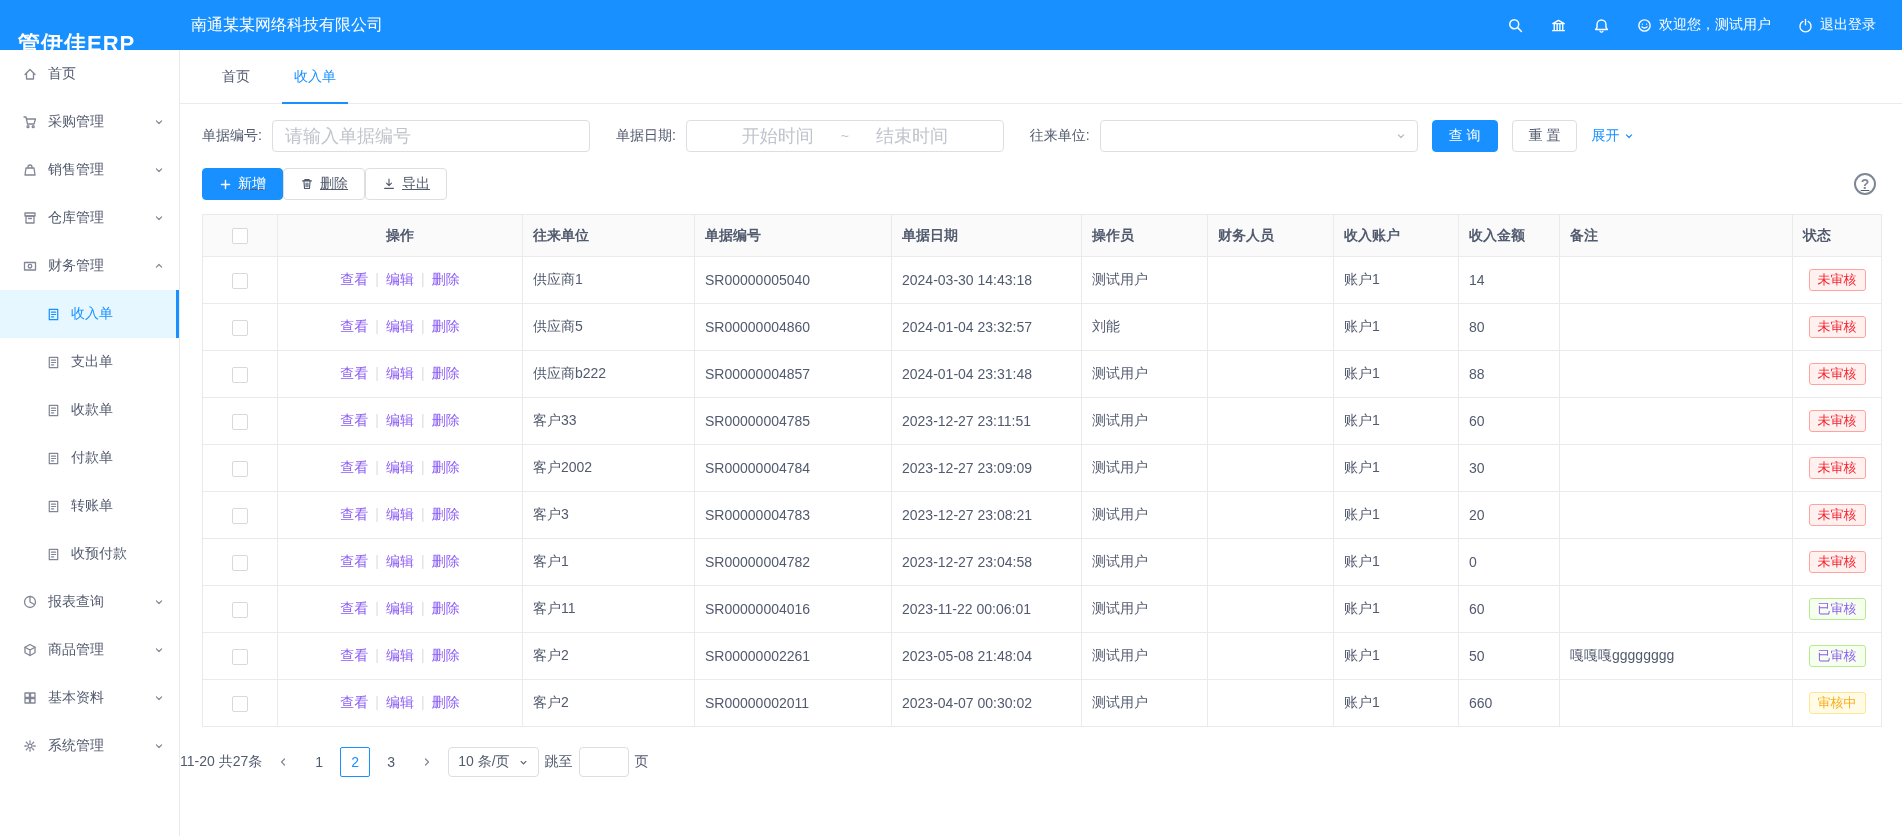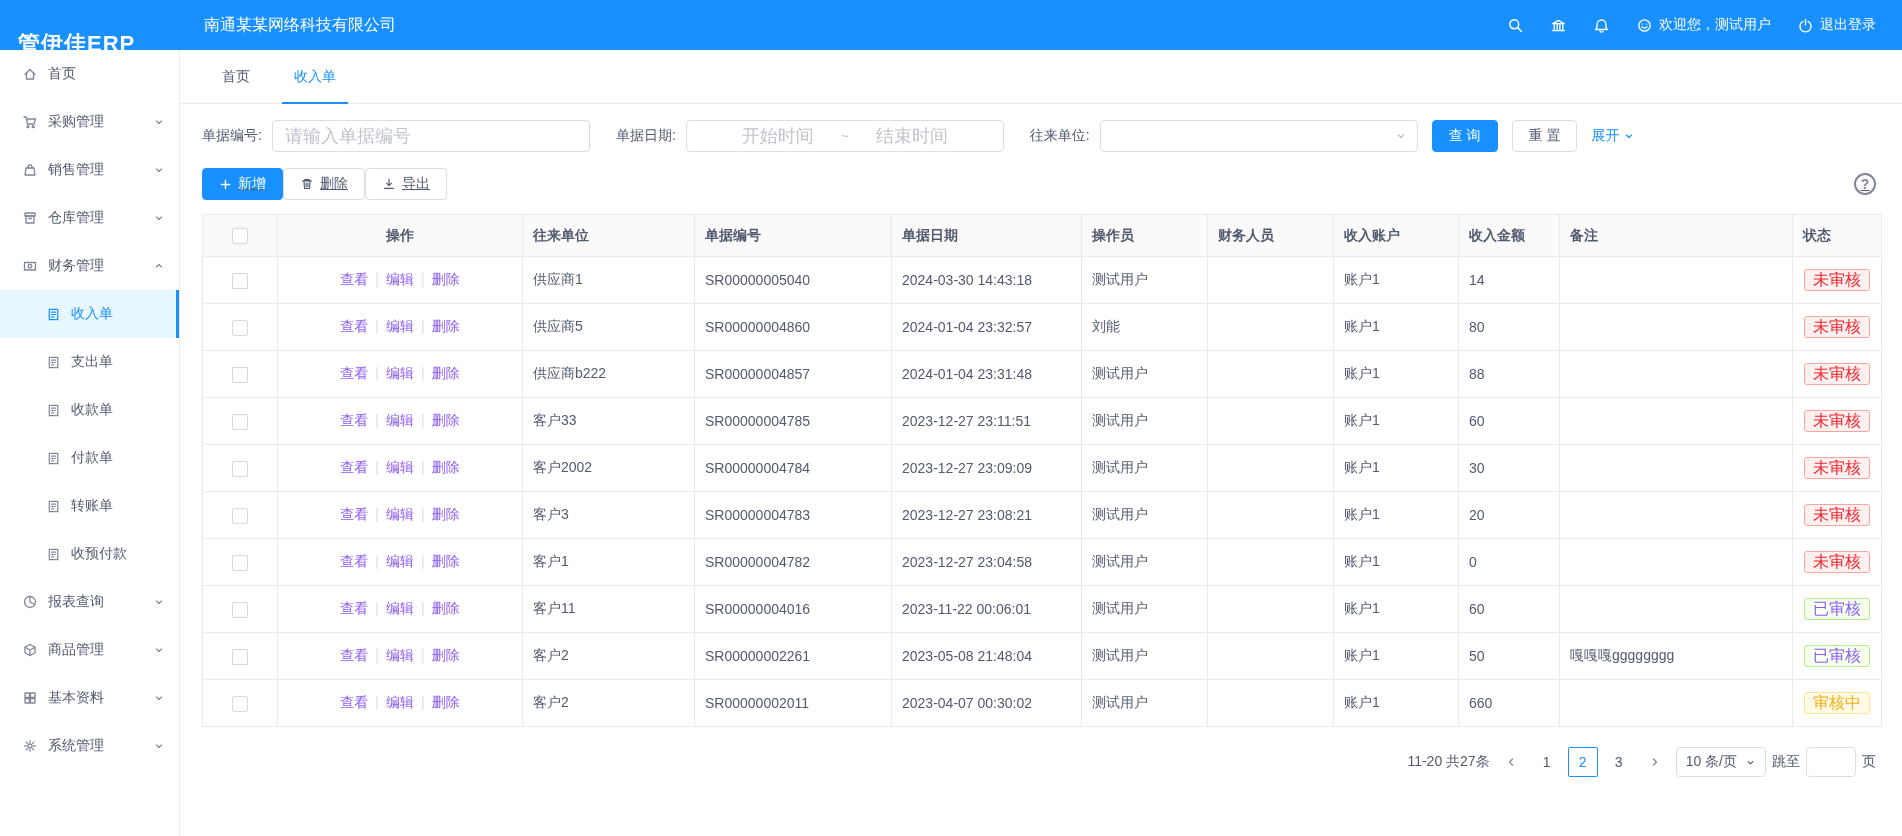--- a/index.html
+++ b/index.html
@@ -2,21 +2,21 @@
 <html><head>
 <meta charset="utf-8">
 <style>
   * { margin:0; padding:0; box-sizing:border-box; }
   html,body { width:1902px; height:836px; overflow:hidden; background:#fff;
     font-family:"Liberation Sans","DejaVu Sans",sans-serif; color:#515a6e; }
 
   
   .topbar { height:50px; background:#1890ff; display:flex; align-items:center; color:#fff; }
   .logo { width:180px; padding-left:18px; font-size:22px; font-weight:bold; letter-spacing:1px; flex-shrink:0;margin-top:38px; }
-  .company { font-size:16px; margin-left:24px; }
+  .company { font-size:16px; margin-left:11px; }
   .topbar-right { margin-left:auto; display:flex; align-items:center; gap:26px; padding-right:26px; font-size:14px; }
   .hitem { display:flex; align-items:center; gap:6px; cursor:pointer; white-space:nowrap; }
 
   
   .layout { display:flex; height:786px;border-radius:30px; }
   .sidebar { width:180px; flex-shrink:0; border-right:1px solid #e8eaec; }
   .side-item { height:48px; display:flex; align-items:center; padding:0 14px 0 22px; font-size:14px; color:#515a6e; cursor:pointer; }
   .side-item .mi { margin-right:10px; color:#808695; flex-shrink:0; }
   .side-item .lbl { flex:1; white-space:nowrap; }
   .side-item .chev { color:#808695; }
@@ -59,27 +59,27 @@
   .tablewrap { padding:14px 20px 0 22px; }
   table { width:100%; border-collapse:collapse; table-layout:fixed; }
   th,td { border:1px solid #e8eaec; font-size:14px; color:#515a6e; padding:0 10px;
           overflow:hidden; white-space:nowrap; text-overflow:ellipsis; text-align:left; }
   th { height:42px; font-weight:bold; background:#fafafa; }
   td { height:47px; background:#fff; }
   .c { text-align:center; }
   a.action { color:#8b5cf6; text-decoration:none; cursor:pointer; }
   .sep { color:#dcdee2; margin:0 7px; }
   .checkbox { width:16px; height:16px; border:1px solid #d9d9d9; border-radius:2px; display:inline-block; background:#fff; vertical-align:middle; cursor:pointer; }
-  .badge { display:inline-block; font-size:16px; line-height:20px; padding:0 8px; border-radius:3px; border:1px solid transparent; }
+  .badge { display:inline-block; font-size:13px; line-height:20px; padding:0 8px; border-radius:3px; border:1px solid transparent; }
   .badge-red   { color:#f5222d; background:#fff1f0; border-color:#ffa39e; }
   .badge-green { color:#8b5cf6; background:#f6ffed; border-color:#b7eb8f; }
   .badge-gold  { color:#faad14; background:#fffbe6; border-color:#ffe58f; }
 
   
-  .pagination { display:flex; align-items:center; justify-content:flex-end; gap:6px; padding:20px 26px 0 0; font-size:14px; color:#515a6e; }
+  .pagination { display:flex; align-items:center; justify-content:flex-start; gap:6px; padding:20px 26px 0 0; font-size:14px; color:#515a6e; }
   .page-btn { min-width:30px; height:30px; display:flex; align-items:center; justify-content:center; border-radius:2px; cursor:pointer; color:#515a6e; }
   .page-btn.current { border:1px solid #1890ff; color:#1890ff; background:#fff; }
   .arrow { color:#808695; }
   .psize { height:30px; border:1px solid #dcdee2; border-radius:4px; display:flex; align-items:center; gap:8px; padding:0 9px; cursor:pointer; color:#515a6e; }
   .jump-input { width:50px; height:30px; border:1px solid #dcdee2; border-radius:4px; padding:0 6px; }
 </style>
 </head>
 <body>
 
 <header class="topbar">

